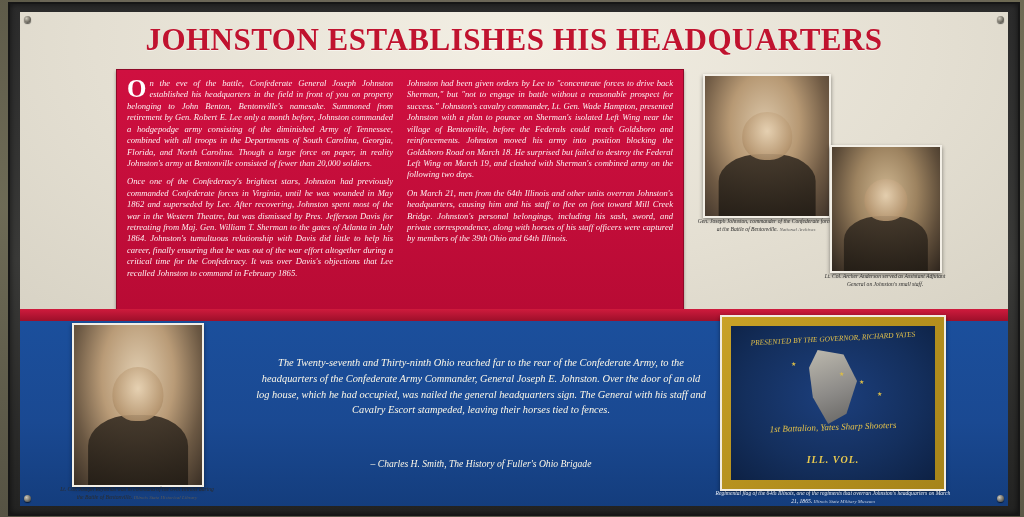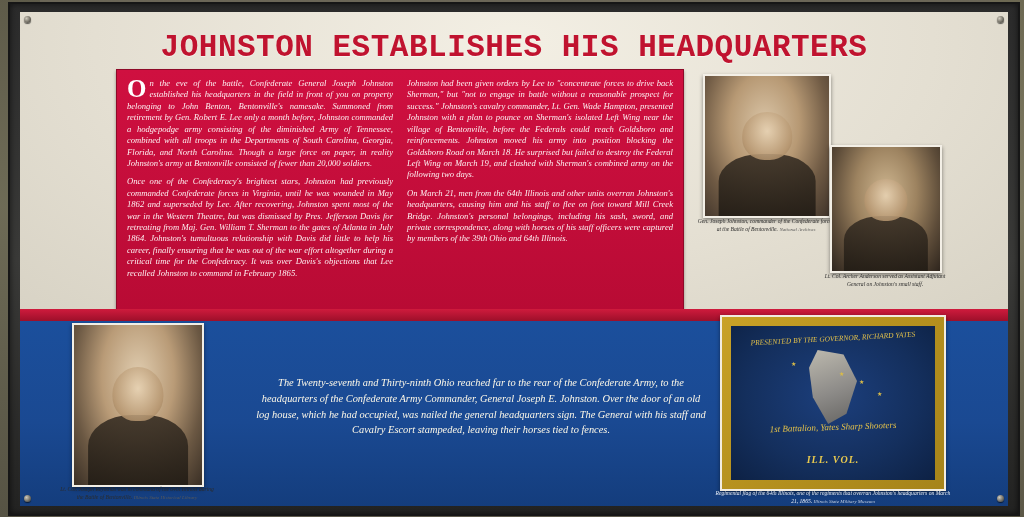--- a/index.html
+++ b/index.html
@@ -56,26 +56,25 @@
     position: absolute;
     left: 0; top: 0; right: 0; height: 297px;
     background:
       radial-gradient(ellipse at 50% 10%, #f3efe4 0%, #e4dfd2 60%, #d8d3c5 100%);
   }
   .title {
     position: absolute;
     left: 0; right: 0; top: 10px;
     text-align: center;
     color: #c0132f;
-    font-family: Liberation Mono, monospace;
+    font-family: Liberation Serif, serif;
     font-weight: bold;
     font-size: 31px;
     letter-spacing: .5px;
     text-shadow: 0 1px 0 rgba(255,255,255,.5);
-    margin-top: 8px;
   }
 
   
   .crimson {
     position: absolute;
     left: 96px; top: 57px;
     width: 568px; height: 243px;
     background: linear-gradient(180deg,#cf1040,#c30d3a 55%,#b80b34);
     border: 1px solid #8e0a28;
     box-shadow: 0 2px 3px rgba(0,0,0,.35);
@@ -165,21 +164,21 @@
   }
 
   
   .panel-bottom {
     position: absolute;
     left: 0; right: 0; top: 309px; bottom: 0;
     background: linear-gradient(180deg,#1b4f9c,#1a4992 55%,#143d7d);
   }
   .quote {
     position: absolute;
-    left: 236px; top: 363px;
+    left: 236px; top: 343px;
     width: 450px;
     color: #fdf8e8;
     font-size: 10.4px;
     line-height: 1.52;
     font-style: italic;
     text-align: center;
   }
   .quote-attr {
     position: absolute;
     left: 236px; top: 446px;
@@ -319,20 +318,21 @@
       <div class="photo photo-reynolds">
         <div class="torso"></div>
         <div class="face"></div>
       </div>
       <div class="caption cap-reynolds">
         <span>Lt. Col. Joseph Reynolds was in command of the 64th Illinois during the Battle of Bentonville.</span>
         <span class="credit">Illinois State Historical Library</span>
       </div>
 
       <div class="quote">The Twenty-seventh and Thirty-ninth Ohio reached far to the rear of the Confederate Army, to the headquarters of the Confederate Army Commander, General Joseph E. Johnston. Over the door of an old log house, which he had occupied, was nailed the general headquarters sign. The General with his staff and Cavalry Escort stampeded, leaving their horses tied to fences.</div>
+      <div class="quote-attr">– Charles H. Smith, The History of Fuller's Ohio Brigade</div>
 
       <div class="flag">
         <div class="flag-field">
           <div class="flag-damage"></div>
           <div class="flag-star" style="left:108px;top:44px;">★</div>
           <div class="flag-star" style="left:128px;top:52px;">★</div>
           <div class="flag-star" style="left:146px;top:64px;">★</div>
           <div class="flag-star" style="left:60px;top:34px;">★</div>
           <div class="flag-text-top">PRESENTED BY THE GOVERNOR, RICHARD YATES</div>
           <div class="flag-text-mid">1st Battalion, Yates Sharp Shooters</div>

